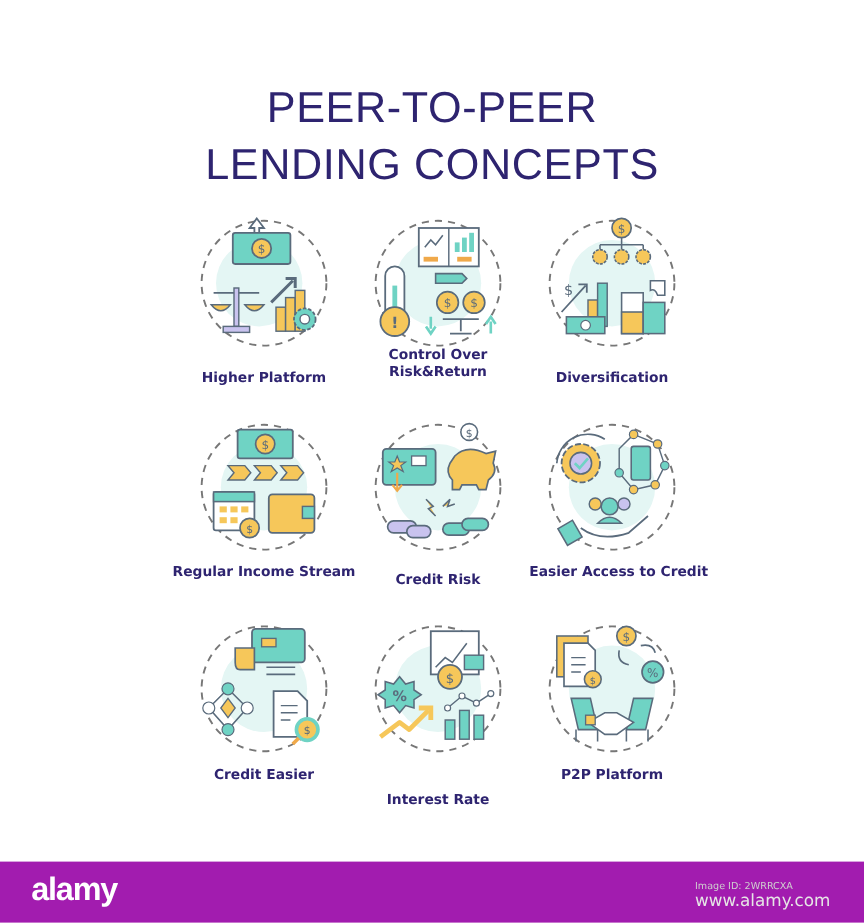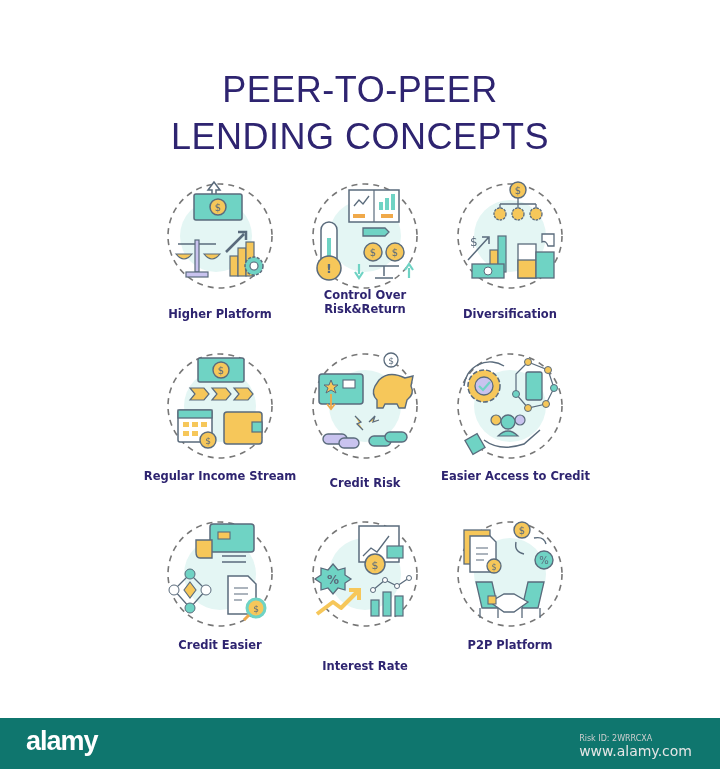--- a/index.html
+++ b/index.html
@@ -3,21 +3,21 @@
 <meta charset="utf-8">
 <style>
   html,body{margin:0;padding:0;}
   body{width:720px;height:769px;background:#ffffff;position:relative;overflow:hidden;font-family:"Liberation Sans",sans-serif;}
   .title{position:absolute;left:0;width:720px;text-align:center;color:#2e2470;font-family:"Liberation Sans",sans-serif;font-size:36px;letter-spacing:0.5px;line-height:44px;}
   .t1{top:68px;}
   .t2{top:115px;text-align:center;}
   .card{position:absolute;width:140px;}
   .icon{position:absolute;left:14px;top:0;width:112px;height:112px;}
   .label{position:absolute;left:-10px;width:160px;text-align:center;color:#2e2470;font-weight:bold;font-size:11.5px;line-height:14px;font-family:"DejaVu Sans",sans-serif;}
-  .footer{position:absolute;left:0;top:718px;width:720px;height:51px;background:#0f766e;}
+  .footer{position:absolute;left:0;top:718px;width:720px;height:51px;background:#a21caf;}
   .logo{position:absolute;left:26px;top:8px;color:#fff;font-family:"Liberation Sans",sans-serif;font-weight:bold;font-size:27px;letter-spacing:-1px;}
   .meta{position:absolute;right:28px;top:15px;color:#cfcfcf;font-size:8px;line-height:12px;text-align:left;font-family:"DejaVu Sans",sans-serif;}
   .meta .url{color:#e6e6e6;font-size:14px;}
 </style>
 </head>
 <body>
 
 <div class="title t1">PEER-TO-PEER</div>
 <div class="title t2">LENDING CONCEPTS</div>
 
@@ -237,16 +237,16 @@
     <path d="M36 84 L50 76 H60 L74 84 L60 94 H50 Z" fill="#fff" stroke="#5a6b7c" stroke-width="1.3"></path>
     <rect x="34" y="78" width="8" height="8" fill="#f6c75a" stroke="#5a6b7c" stroke-width="1.1"></rect>
     <path d="M26 90 V100 M44 90 V100 M68 90 V100 M86 90 V100" stroke="#5a6b7c" stroke-width="1.3"></path>
   </svg>
   <div class="label" style="top:120px;">P2P Platform</div>
 </div>
 
 <div class="footer">
   <div class="logo">alamy</div>
   <div class="meta">
-    <div>Risk ID: 2WRRCXA</div>
+    <div>Image ID: 2WRRCXA</div>
     <div class="url">www.alamy.com</div>
   </div>
 </div>
 
 </body></html>

